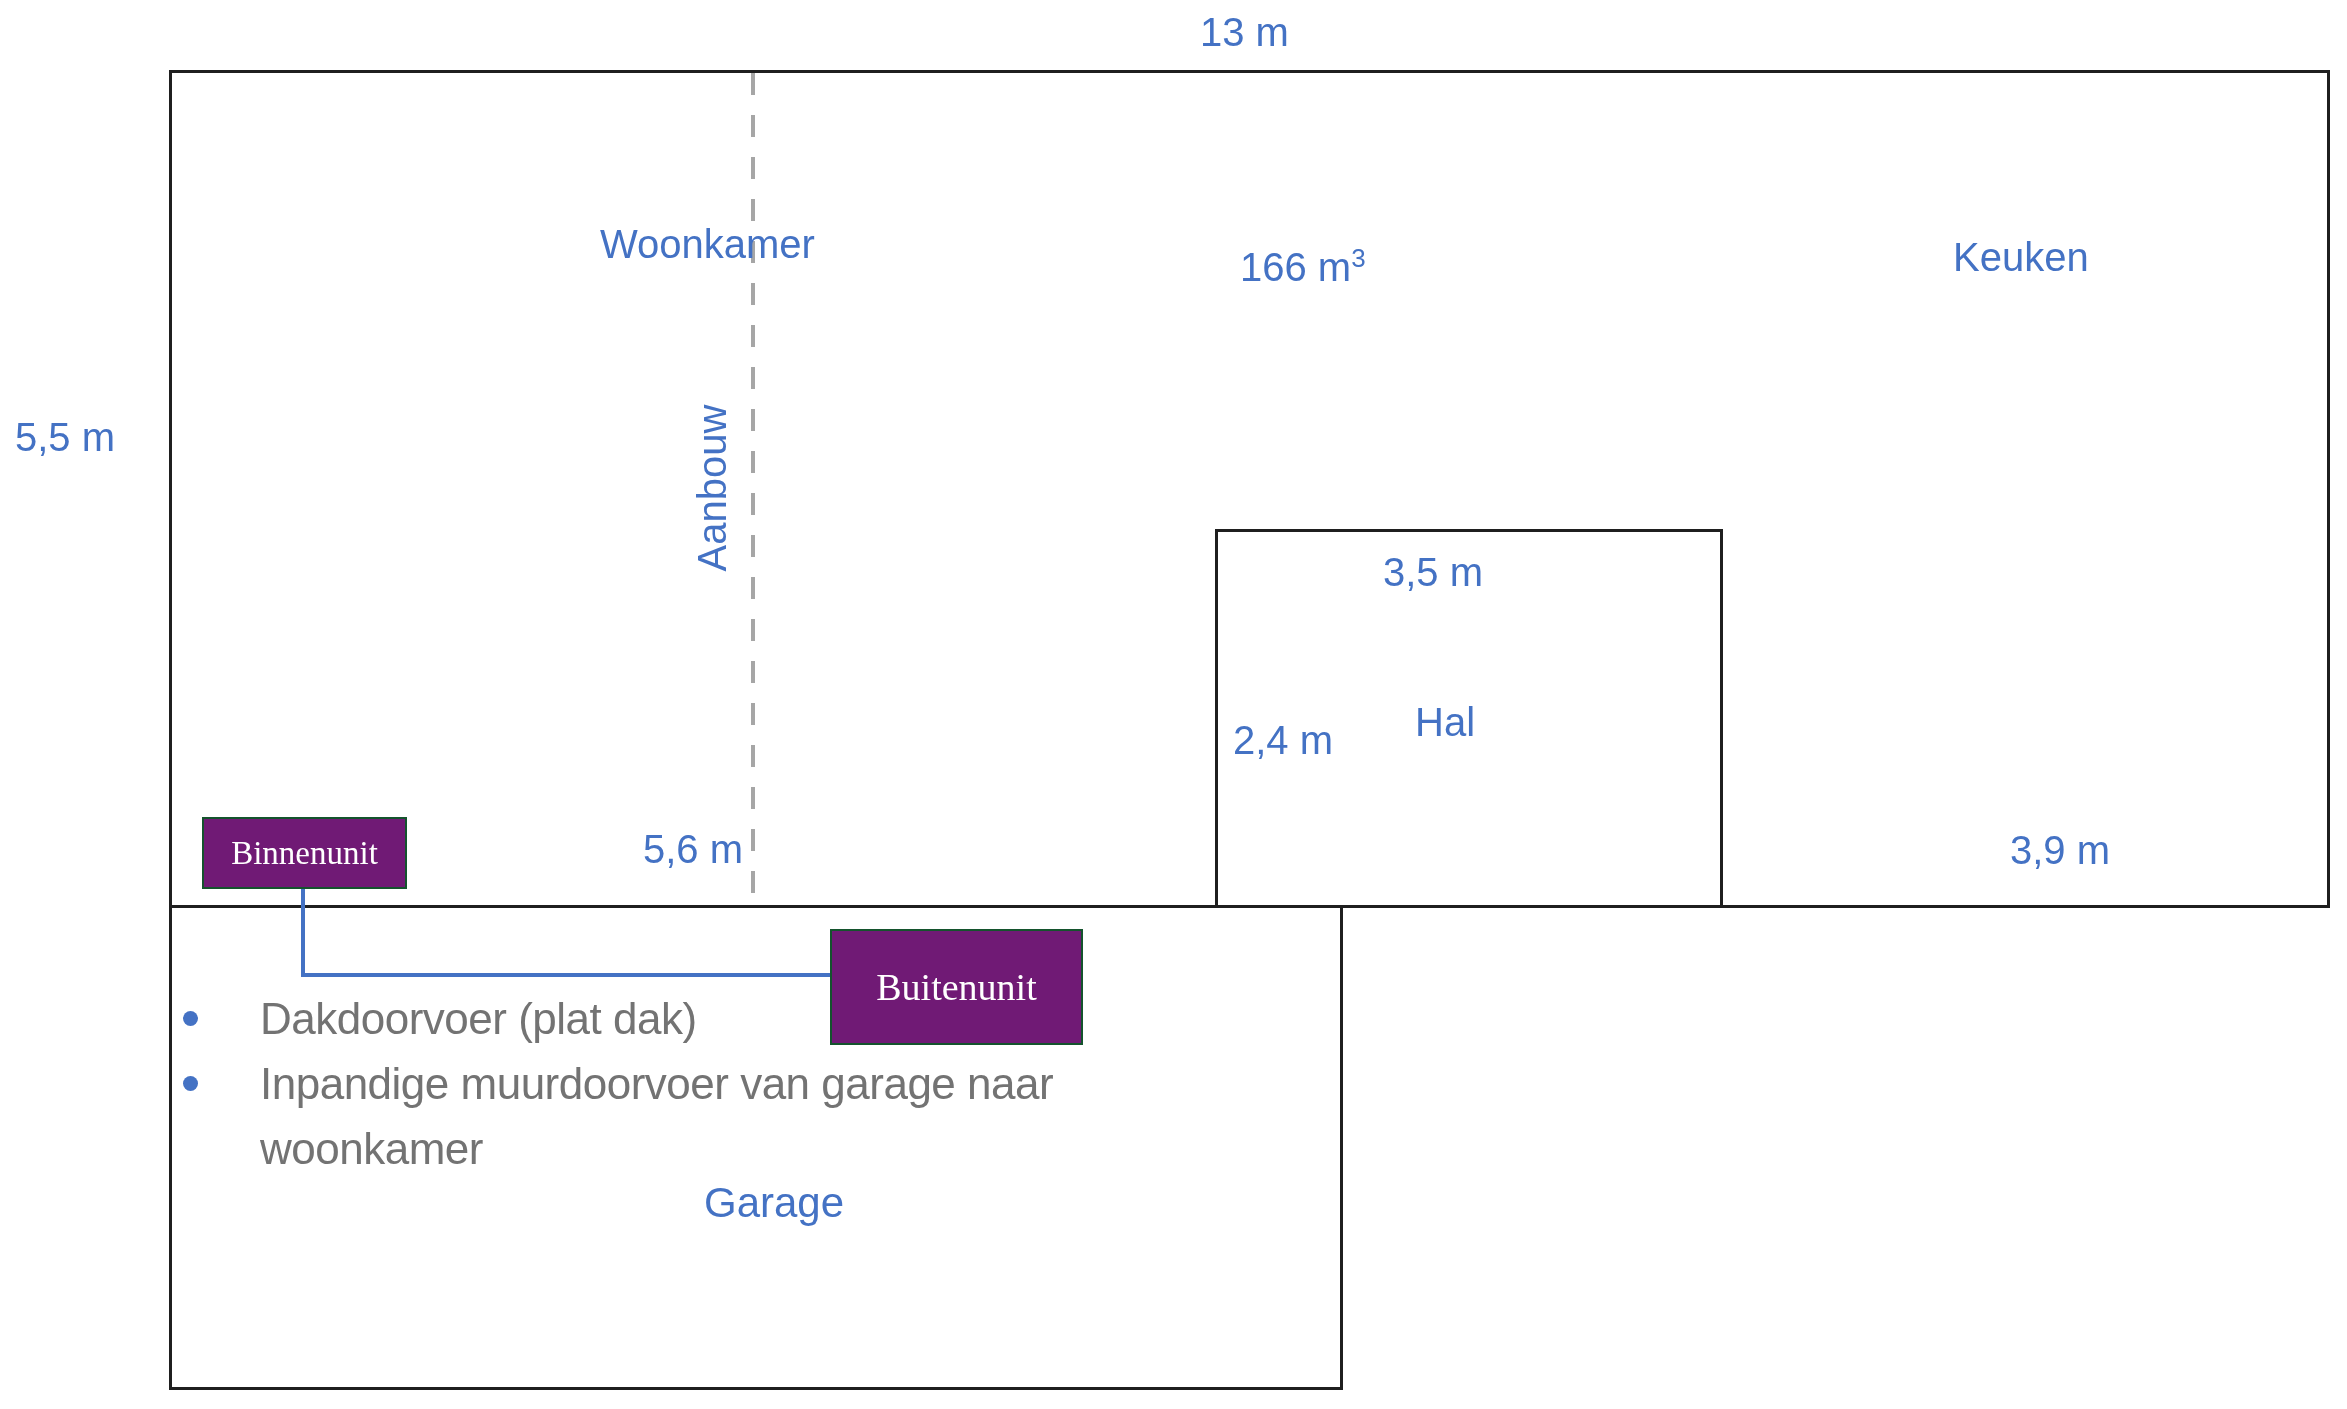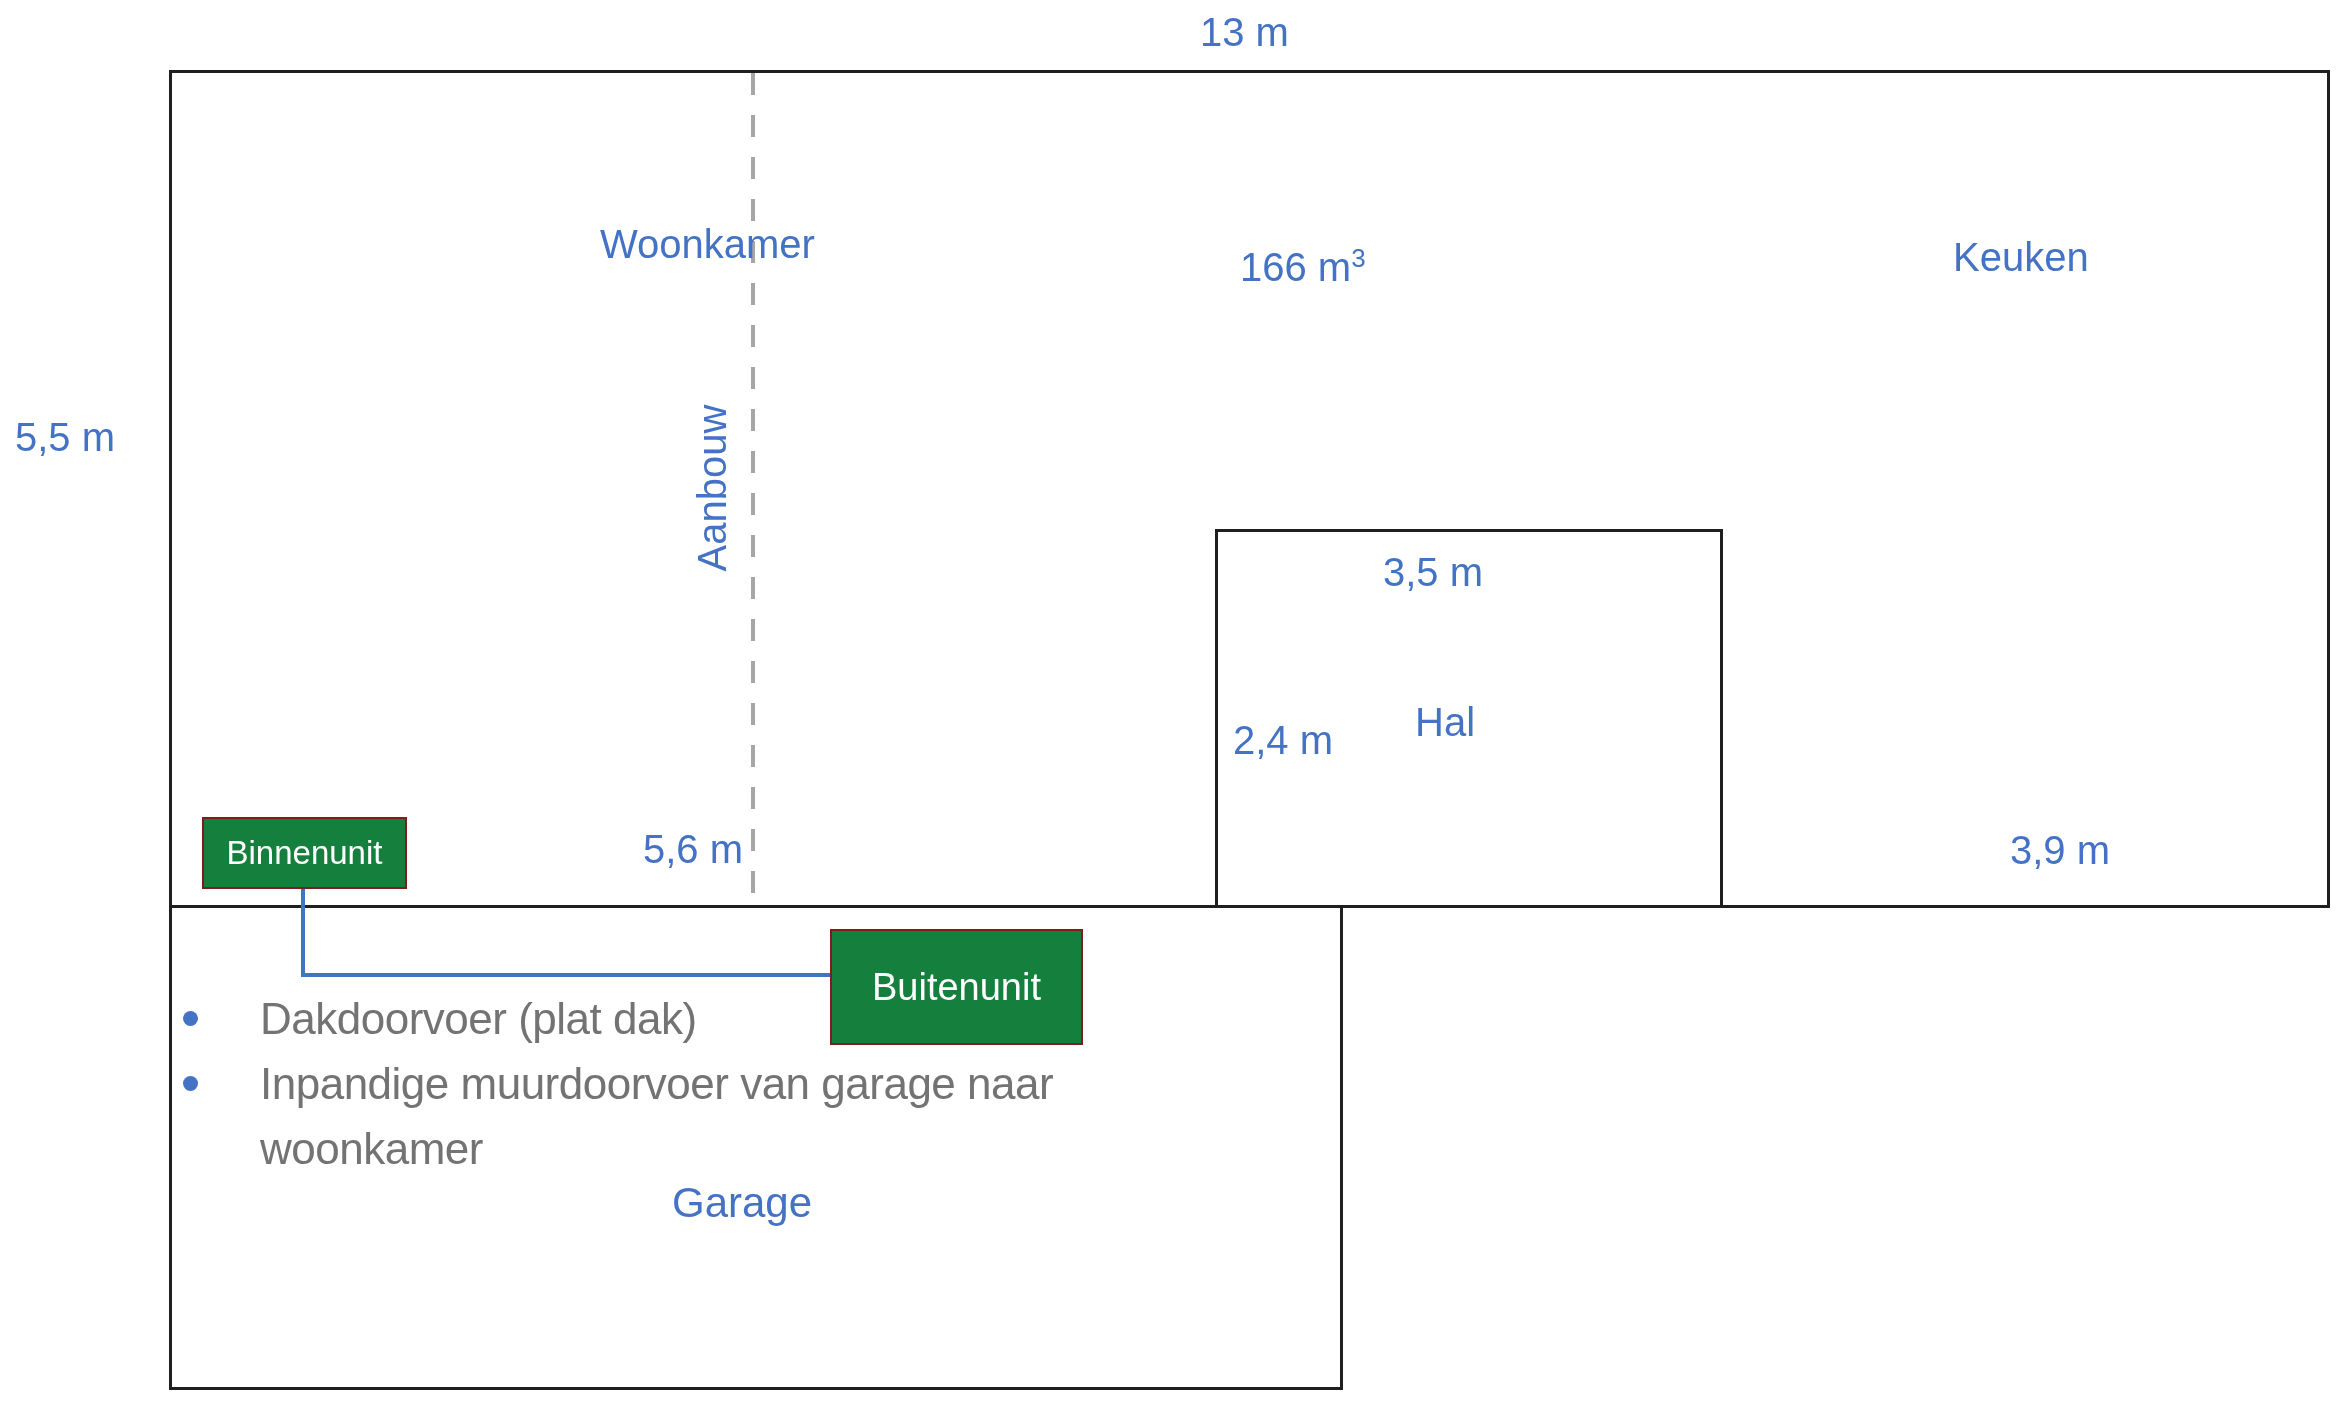--- a/index.html
+++ b/index.html
@@ -36,28 +36,29 @@
   }
   .lbl sup { font-size: 26px; line-height: 0; }
   #lbl-aanbouw {
     left: 712px; top: 488px;
     transform: translate(-50%, -50%) rotate(-90deg);
     transform-origin: center;
   }
   #lbl-garage { font-size: 42px; }
   .unit-box {
     position: absolute;
-    background: #15803d;
-    border: 2px solid #7f1d1d;
+    background: #701a75;
+    border: 2px solid #14532d;
     box-sizing: border-box;
     color: #ffffff;
     display: flex;
     align-items: center;
     justify-content: center;
     white-space: nowrap;
+    font-family: Liberation Serif, serif;
   }
   #binnenunit-box { left: 202px; top: 817px; width: 205px; height: 72px; font-size: 33px; }
   #buitenunit-box { left: 830px; top: 929px; width: 253px; height: 116px; font-size: 38px; }
   .connector { position: absolute; background: #4472C4; }
   #connector-vertical   { left: 301px; top: 888px; width: 4px;  height: 89px; }
   #connector-horizontal { left: 301px; top: 973px; width: 531px; height: 4px; }
   #notes {
     position: absolute;
     left: 183px; top: 986px;
     display: flex;
@@ -106,21 +107,21 @@
   <div class="lbl" style="left:1383px; top:550px;">3,5 m</div>
 
   <div class="lbl" style="left:1233px; top:718px;">2,4 m</div>
 
   <div class="lbl" style="left:1415px; top:700px;">Hal</div>
 
   <div class="lbl" style="left:643px; top:827px;">5,6 m</div>
 
   <div class="lbl" style="left:1998px; top:828px;margin-left:12px;">3,9 m</div>
 
-  <div class="lbl" id="lbl-garage" style="left:672px; top:1180px;">Garage</div>
+  <div class="lbl" id="lbl-garage" style="left:704px; top:1180px;">Garage</div>
 
   <div class="connector" id="connector-vertical"></div>
   <div class="connector" id="connector-horizontal"></div>
 
   <div class="unit-box" id="binnenunit-box">
     <span>Binnenunit</span>
   </div>
 
   <div class="unit-box" id="buitenunit-box">
     <span>Buitenunit</span>

